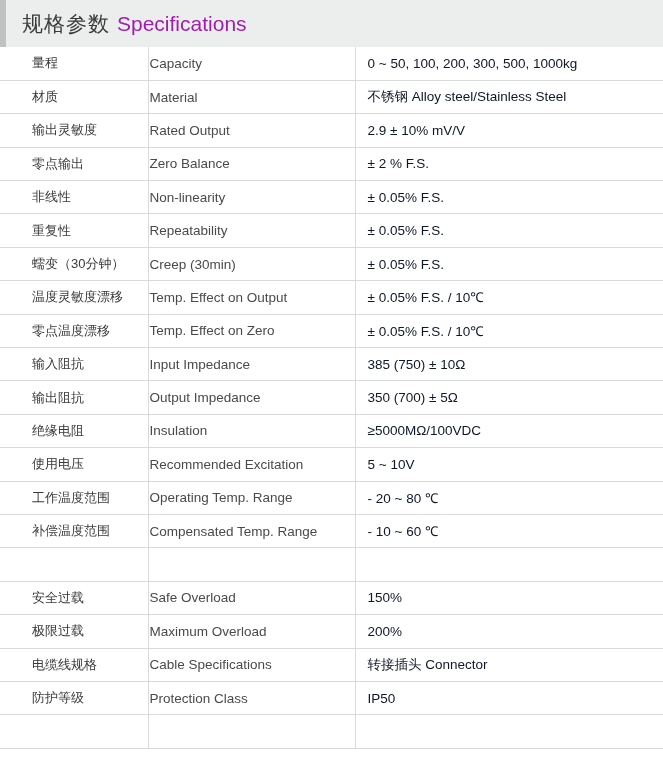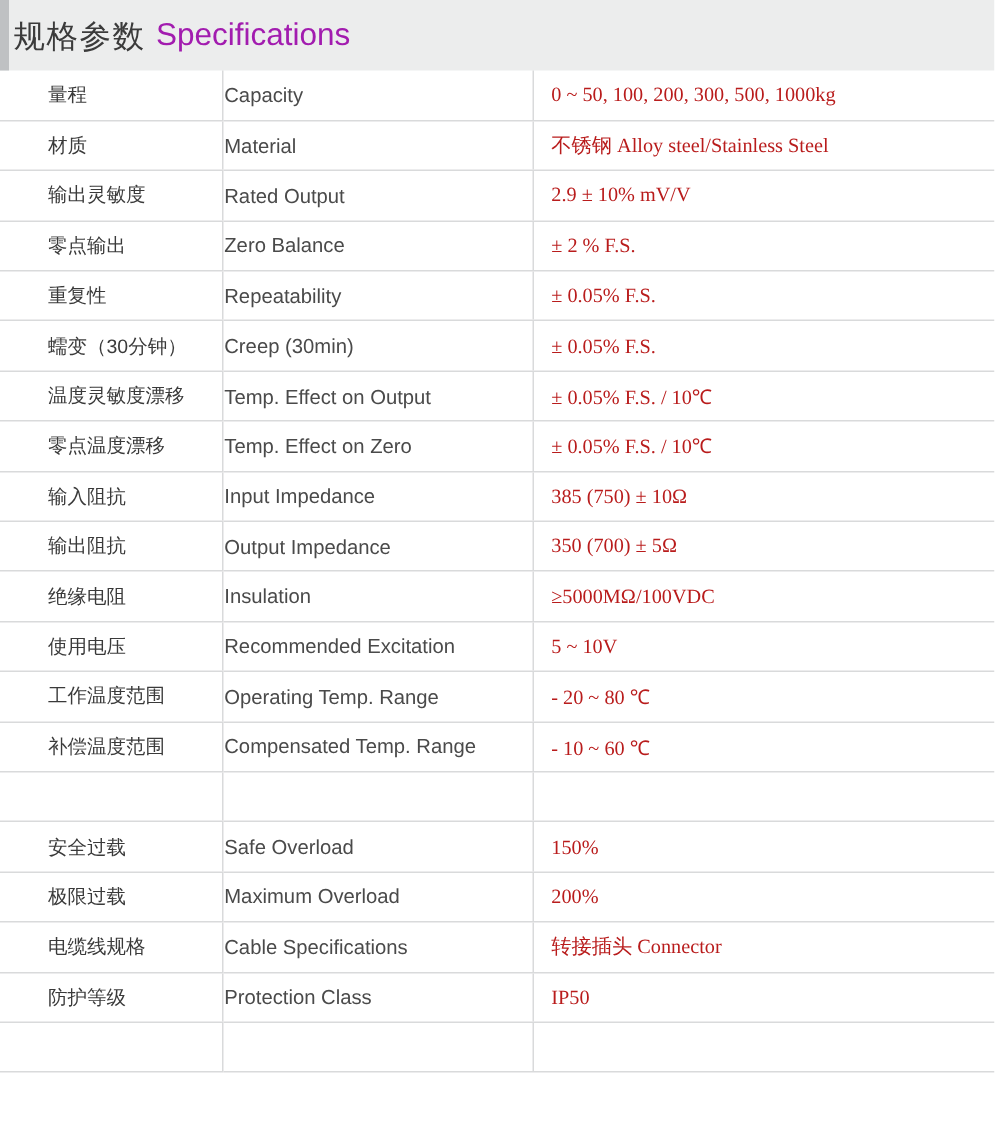--- a/index.html
+++ b/index.html
@@ -18,21 +18,21 @@
     height: 763px;
     box-sizing: border-box;
     position: relative;
   }
   
   .header {
     height: 47px;
     background: #eceded;
     display: flex;
     align-items: center;
-    padding-left: 9px;
+    padding-left: 22px;
     box-sizing: border-box;
   }
   .header-bar {
     position: absolute;
     left: 0;
     top: 0;
     width: 6px;
     height: 47px;
     background: #bfc1c3;
   }
@@ -67,23 +67,22 @@
   }
   td.col-en {
     width: 207px;
     font-size: 13.5px;
     color: #4a4a4a;
     border-left: 1px solid #d9dadb;
   }
   td.col-val {
     padding-left: 12px;
     font-size: 13.5px;
-    color: #b91c1c;
+    color: #0f172a;
     border-left: 1px solid #d9dadb;
-    font-family: Liberation Serif, serif;
   }
   .gap-row td {
     height: 12px;
     border-bottom: none;
     border-left: none;
   }
   .gap-row td.col-en, .gap-row td.col-val {
     border-left: 1px solid #d9dadb;
   }
 </style>
@@ -115,20 +114,25 @@
         <td class="col-cn">输出灵敏度</td>
         <td class="col-en">Rated Output</td>
         <td class="col-val">2.9 ± 10% mV/V</td>
       </tr>
       <tr>
         <td class="col-cn">零点输出</td>
         <td class="col-en">Zero Balance</td>
         <td class="col-val">± 2 % F.S.</td>
       </tr>
       <tr>
+        <td class="col-cn">非线性</td>
+        <td class="col-en">Non-linearity</td>
+        <td class="col-val">± 0.05% F.S.</td>
+      </tr>
+      <tr>
         <td class="col-cn">重复性</td>
         <td class="col-en">Repeatability</td>
         <td class="col-val">± 0.05% F.S.</td>
       </tr>
       <tr>
         <td class="col-cn">蠕变（30分钟）</td>
         <td class="col-en">Creep (30min)</td>
         <td class="col-val">± 0.05% F.S.</td>
       </tr>
       <tr>

